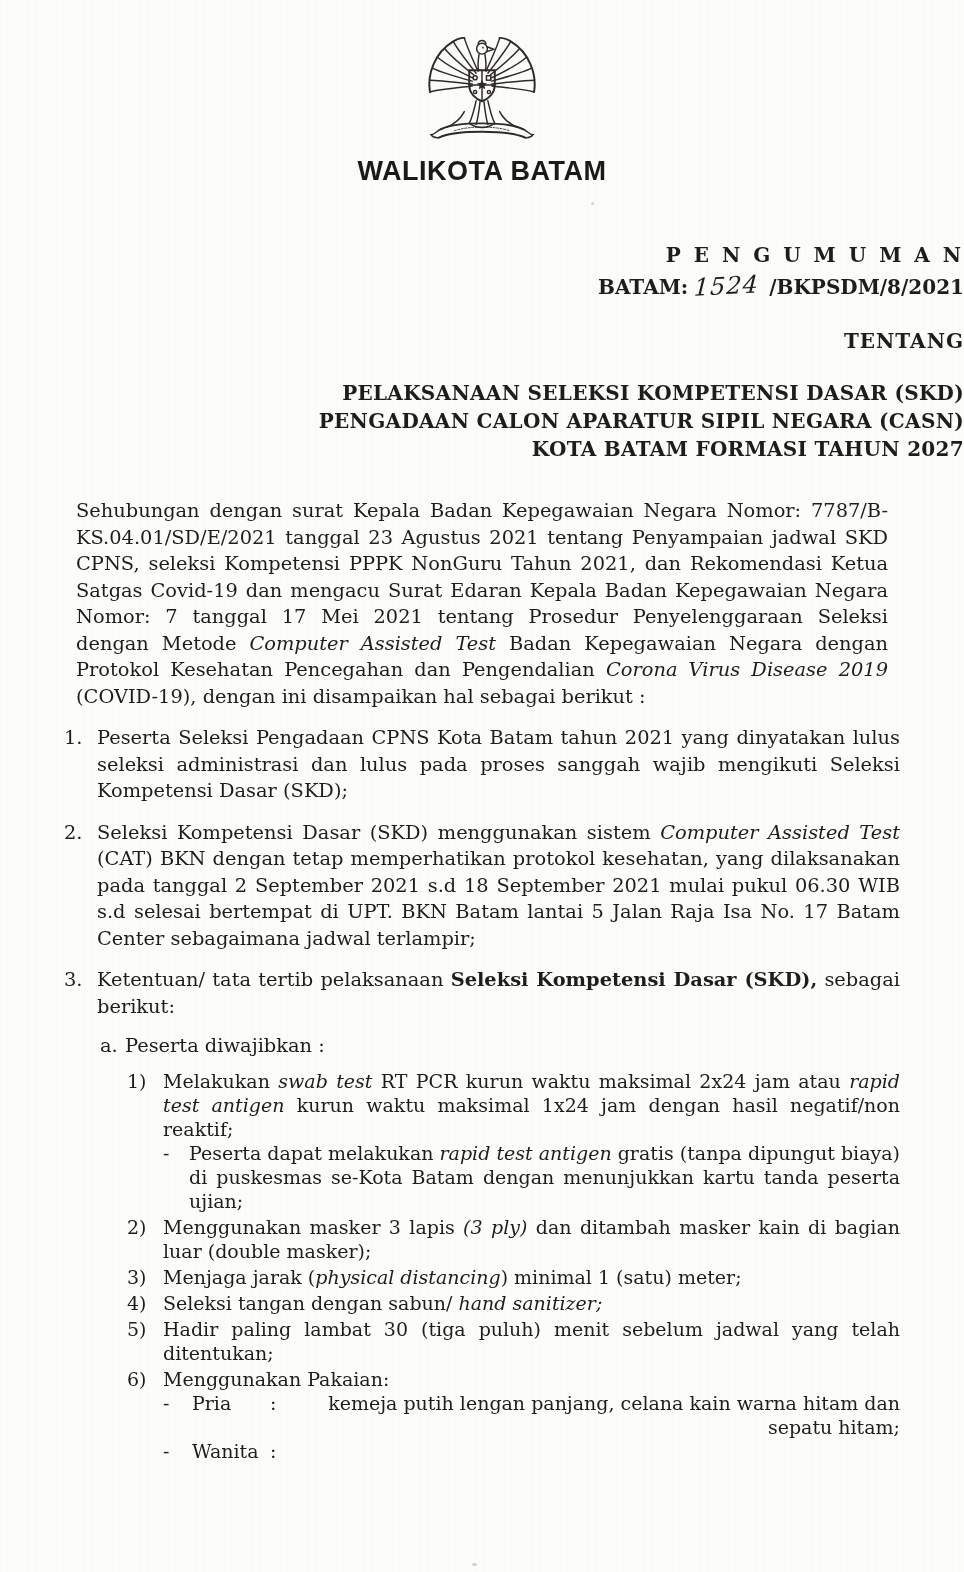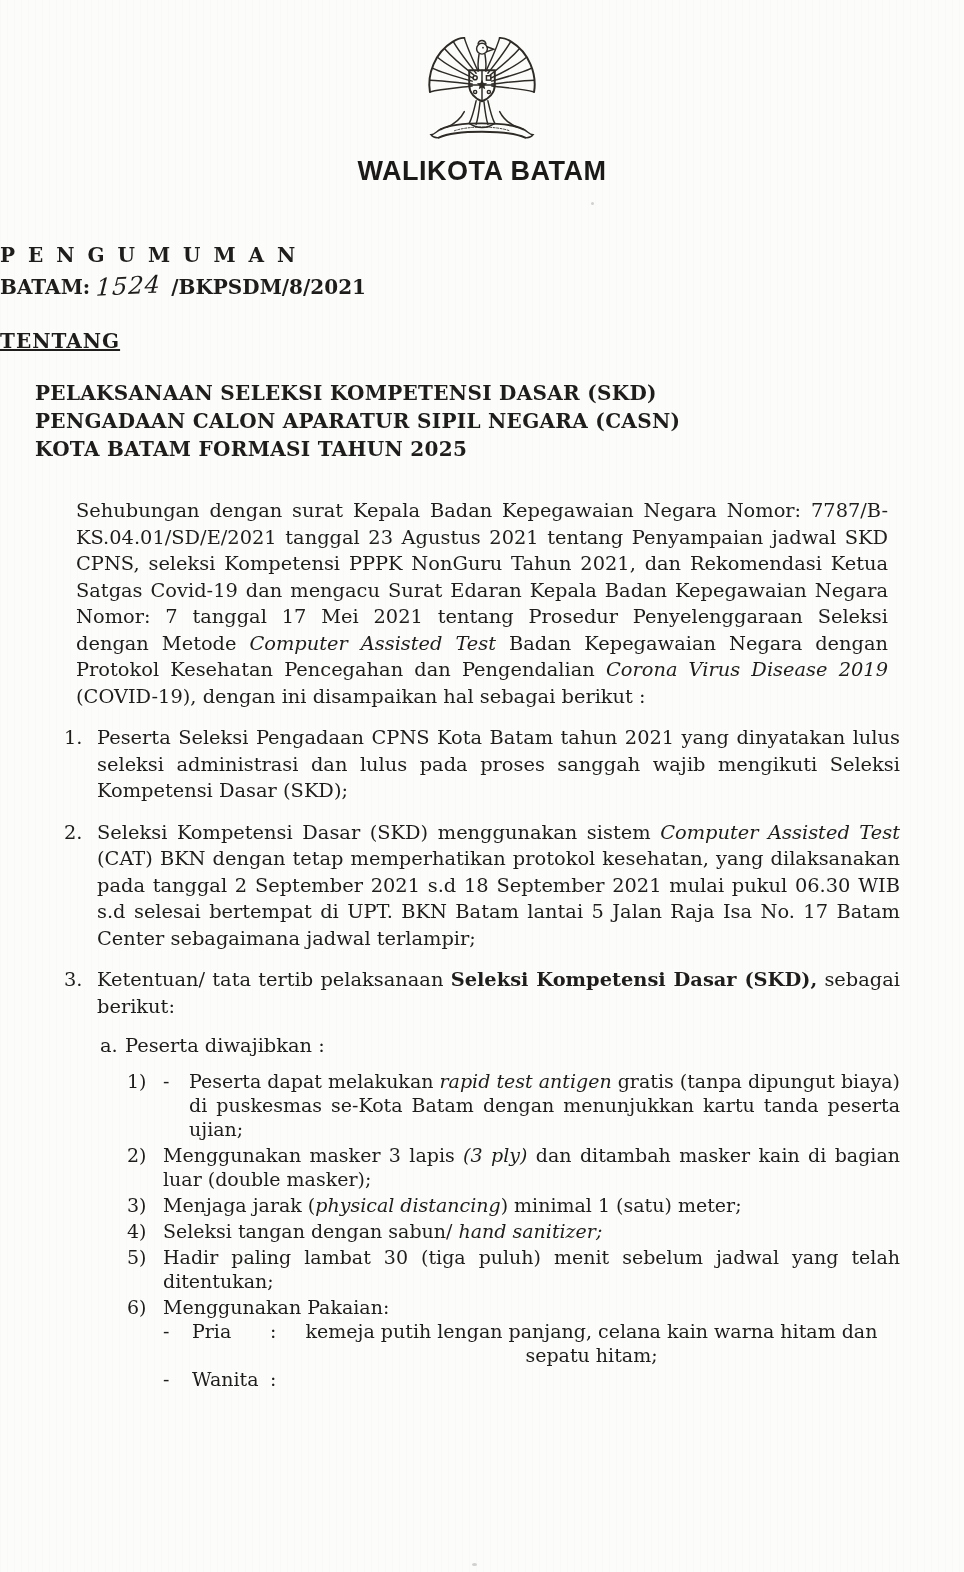--- a/index.html
+++ b/index.html
@@ -16,31 +16,31 @@
   }
   .letterhead{text-align:center;}
   .emblem{width:118px;height:112px;margin:33px auto 0;}
   .emblem svg{width:118px;height:112px;display:block;}
   .org{
     margin:11px 0 0 0;
     font-family:"Liberation Sans","DejaVu Sans",sans-serif;
     font-weight:bold;font-size:27px;letter-spacing:0.5px;color:#1b1a18;
     text-align:center;
   }
-  .doc-head{text-align:left;}
+  .doc-head{text-align:right;}
   .doc-type{margin-top:56px;font-weight:bold;font-size:20px;letter-spacing:3px;}
   .doc-number{margin-top:5px;font-weight:bold;font-size:20px;}
   .handwritten{
     display:inline-block;
     font-weight:normal;font-style:italic;font-size:24px;
     letter-spacing:1px;
     transform:rotate(-3deg) skewX(-6deg);
     margin:0 10px 0 6px;
   }
-  .tentang{margin-top:29px;font-weight:bold;font-size:20px;letter-spacing:1px;text-decoration:underline;}
+  .tentang{margin-top:29px;font-weight:bold;font-size:20px;letter-spacing:1px;}
   .doc-title{margin-top:26px;font-weight:bold;font-size:20px;line-height:28px;letter-spacing:0.3px;margin-left:35px;}
   .doc-body{
     margin:35px 64px 0 64px;
     width:836px;
     font-size:19.4px;line-height:26.5px;
     text-align:justify;
   }
   .intro{margin:12px;}
   .it{font-style:italic;}
   .bd{font-weight:bold;}
@@ -54,21 +54,21 @@
   .p-marker{flex:none;width:36px;}
   .p-body{flex:1;}
   .p-text{text-align:justify;}
   .dash-row{display:flex;}
   .d-marker{flex:none;width:26px;}
   .d-body{flex:1;text-align:justify;}
   .attire-row{display:flex;}
   .a-dash{flex:none;width:29px;}
   .a-label{flex:none;width:78px;}
   .a-colon{flex:none;width:13px;}
-  .a-text{flex:1;text-align:center;}
+  .a-text{flex:1;text-align:right;}
   .speck1,.speck2{position:absolute;border-radius:50%;background:rgba(80,78,74,0.25);}
   .speck1{width:5px;height:3px;left:472px;top:1563px;}
   .speck2{width:3px;height:3px;left:591px;top:202px;}
 </style>
 </head>
 <body>
 
 <div class="page">
   <div class="speck1"></div>
   <div class="speck2"></div>
@@ -136,21 +136,21 @@
 
   <section class="doc-head">
     <div class="doc-type">P E N G U M U M A N</div>
     <div class="doc-number">
       <span>BATAM:</span><span class="handwritten">1524</span><span>/BKPSDM/8/2021</span>
     </div>
     <div class="tentang">TENTANG</div>
     <div class="doc-title">
       <div>PELAKSANAAN SELEKSI KOMPETENSI DASAR (SKD)</div>
       <div>PENGADAAN CALON APARATUR SIPIL NEGARA (CASN)</div>
-      <div>KOTA BATAM FORMASI TAHUN 2025</div>
+      <div>KOTA BATAM FORMASI TAHUN 2027</div>
     </div>
   </section>
 
   <section class="doc-body">
     <p class="intro"><span>Sehubungan dengan surat Kepala Badan Kepegawaian Negara Nomor: 7787/B-KS.04.01/SD/E/2021 tanggal 23 Agustus 2021 tentang Penyampaian jadwal SKD CPNS, seleksi Kompetensi PPPK NonGuru Tahun 2021, dan Rekomendasi Ketua Satgas Covid-19 dan mengacu Surat Edaran Kepala Badan Kepegawaian Negara Nomor: 7 tanggal 17 Mei 2021 tentang Prosedur Penyelenggaraan Seleksi dengan Metode </span><span class="it">Computer Assisted Test</span><span> Badan Kepegawaian Negara dengan Protokol Kesehatan Pencegahan dan Pengendalian </span><span class="it">Corona Virus Disease 2019</span><span> (COVID-19), dengan ini disampaikan hal sebagai berikut :</span></p>
 
     <div class="item">
       <span class="i-marker">1.</span>
       <div class="i-body"><span>Peserta Seleksi Pengadaan CPNS Kota Batam tahun 2021 yang dinyatakan lulus seleksi administrasi dan lulus pada proses sanggah wajib mengikuti Seleksi Kompetensi Dasar (SKD);</span></div>
     </div>
@@ -167,20 +167,21 @@
 
     <div class="sub-a">
       <span class="s-marker">a.</span><span>Peserta diwajibkan :</span>
     </div>
 
     <div class="points">
 
       <div class="point">
         <span class="p-marker">1)</span>
         <div class="p-body">
+          <div class="p-text"><span>Melakukan </span><span class="it">swab test</span><span> RT PCR kurun waktu maksimal 2x24 jam atau </span><span class="it">rapid test antigen</span><span> kurun waktu maksimal 1x24 jam dengan hasil negatif/non reaktif;</span></div>
           <div class="dash-row">
             <span class="d-marker">-</span>
             <div class="d-body"><span>Peserta dapat melakukan </span><span class="it">rapid test antigen</span><span> gratis (tanpa dipungut biaya) di puskesmas se-Kota Batam dengan menunjukkan kartu tanda peserta ujian;</span></div>
           </div>
         </div>
       </div>
 
       <div class="point">
         <span class="p-marker">2)</span>
         <div class="p-body p-text"><span>Menggunakan masker 3 lapis </span><span class="it">(3 ply)</span><span> dan ditambah masker kain di bagian luar (double masker);</span></div>

